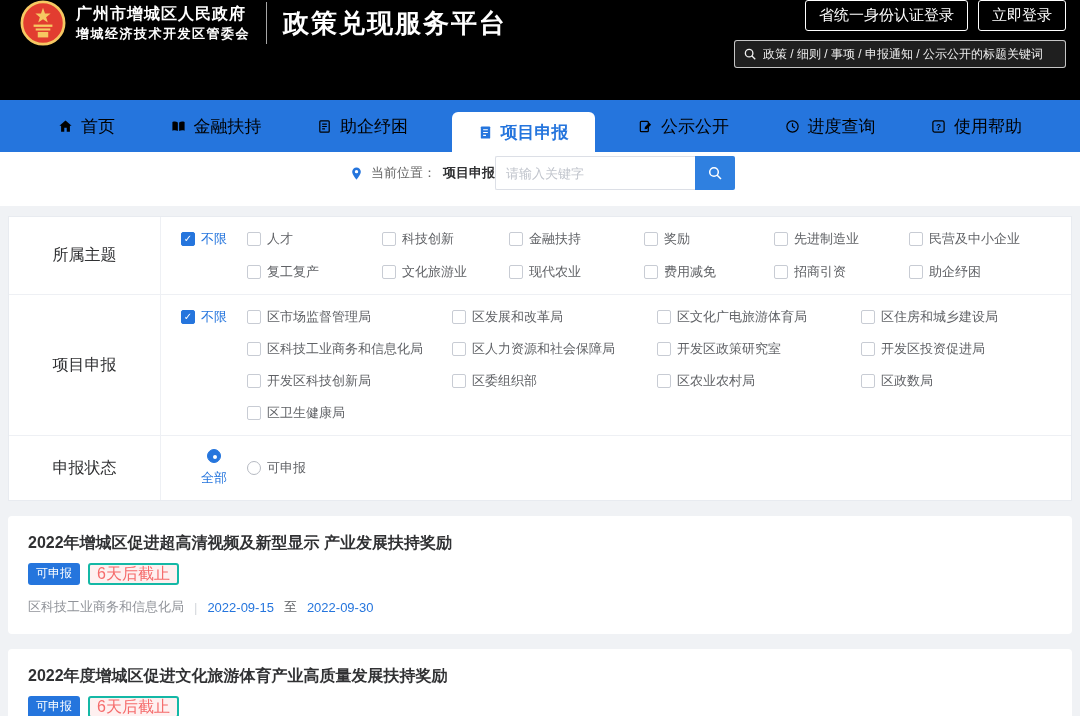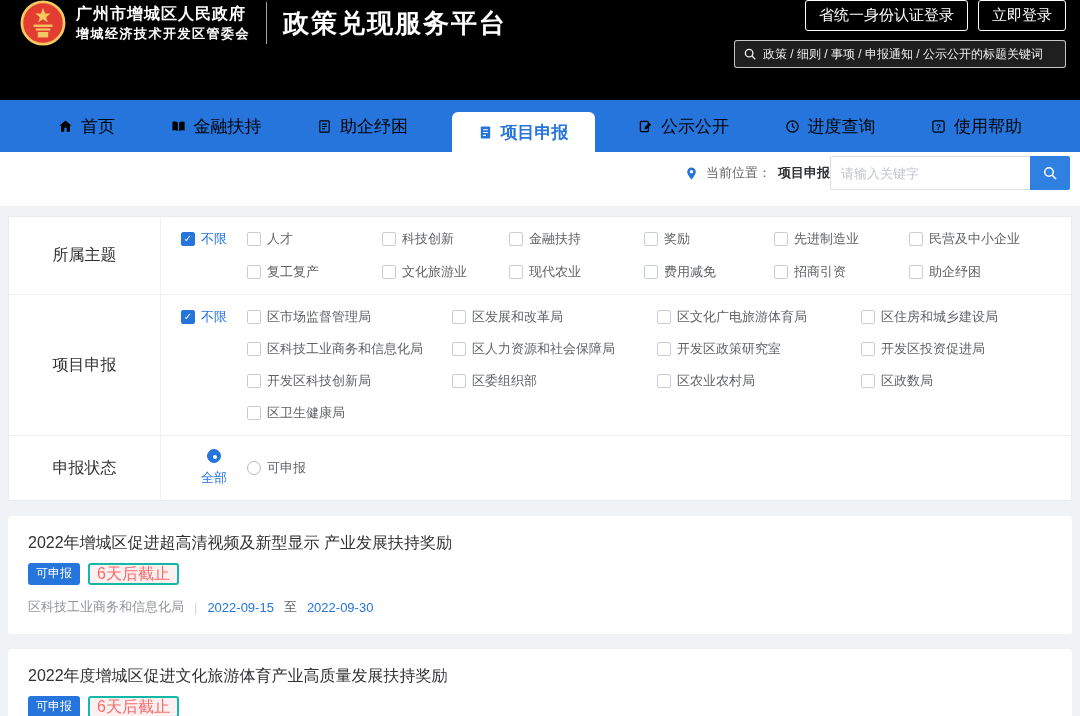--- a/index.html
+++ b/index.html
@@ -22,21 +22,21 @@
   .header-search input { flex:1; background:transparent; border:none; outline:none; color:#fff; font-size:12px; font-family:inherit; }
   .header-search input::placeholder { color:rgba(255,255,255,.92); }
 
   
   .nav { background:#2575dd; height:52px; display:flex; align-items:flex-end; justify-content:space-between; padding:0 46px; }
   .nav-item { display:flex; align-items:center; gap:8px; color:#000000; font-size:17px; height:52px; padding:0 12px; cursor:pointer; }
   .nav-item.active { background:#fff; color:#2575dd; font-weight:bold; padding:0 26px; border-radius:6px 6px 0 0; height:40px; }
   .nav-icon { display:flex; align-items:center; }
 
   
-  .crumb-bar { background:#fff; height:54px; display:flex; align-items:center; justify-content:flex-end; padding:0 10px 12px 14px; }
+  .crumb-bar { background:#fff; height:54px; display:flex; align-items:center; justify-content:center; padding:0 10px 12px 14px; }
   .crumb-left { display:flex; align-items:center; gap:7px; font-size:13px; color:#666; }
   .crumb-current { color:#303133; font-weight:bold; }
   .crumb-search { display:flex; }
   .crumb-search input { width:200px; height:34px; border:1px solid #dcdfe6; border-right:none; border-radius:2px 0 0 2px; padding:0 10px; font-size:13px; outline:none; color:#303133; font-family:inherit; }
   .crumb-search input::placeholder { color:#c0c4cc; }
   .crumb-search-btn { width:40px; height:34px; background:#2f80e0; border:none; border-radius:0 2px 2px 0; color:#fff; display:flex; align-items:center; justify-content:center; cursor:pointer; }
 
   
   .main { padding:10px 8px 0; }
 
@@ -54,21 +54,21 @@
   .status-body { display:flex; align-items:center; padding:13px 10px 13px 20px; }
   .radio-item { display:flex; align-items:center; gap:6px; font-size:13px; color:#606266; cursor:pointer; }
   .radio-item:first-child { width:66px; }
   .radio { width:14px; height:14px; border-radius:50%; border:1px solid #b6bac2; background:#fff; flex:0 0 auto; position:relative; }
   .radio-item.selected .radio { background:#2575dd; border-color:#2575dd; }
   .radio-item.selected .radio::after { content:""; position:absolute; left:4.5px; top:4.5px; width:4px; height:4px; border-radius:50%; background:#fff; }
   .radio-item.selected { color:#2575dd;flex-direction:column; }
 
   
   .card { background:#fff; border-radius:4px; margin-top:15px; padding:17px 20px 18px; cursor:pointer; }
-  .card-title { font-size:16px; font-weight:normal; color:#303133; }
+  .card-title { font-size:16px; font-weight:bold; color:#303133; }
   .card-badges { margin-top:9px; display:flex; gap:8px; }
   .badge-blue { background:#2575dd; color:#fff; font-size:12px; padding:2px 8px; border-radius:3px; line-height:16px; }
   .badge-red { background:#fef0f0; color:#f56c6c; border:2px solid #14b8a6; font-size:16px; padding:1px 7px; border-radius:3px; line-height:16px; }
   .card-meta { margin-top:13px; font-size:13px; display:flex; align-items:center; gap:10px; }
   .meta-dept { color:#909399; }
   .meta-sep { color:#d5d8dd; }
   .meta-date { color:#2575dd; }
   .meta-to { color:#606266; }
 </style>
 </head>

